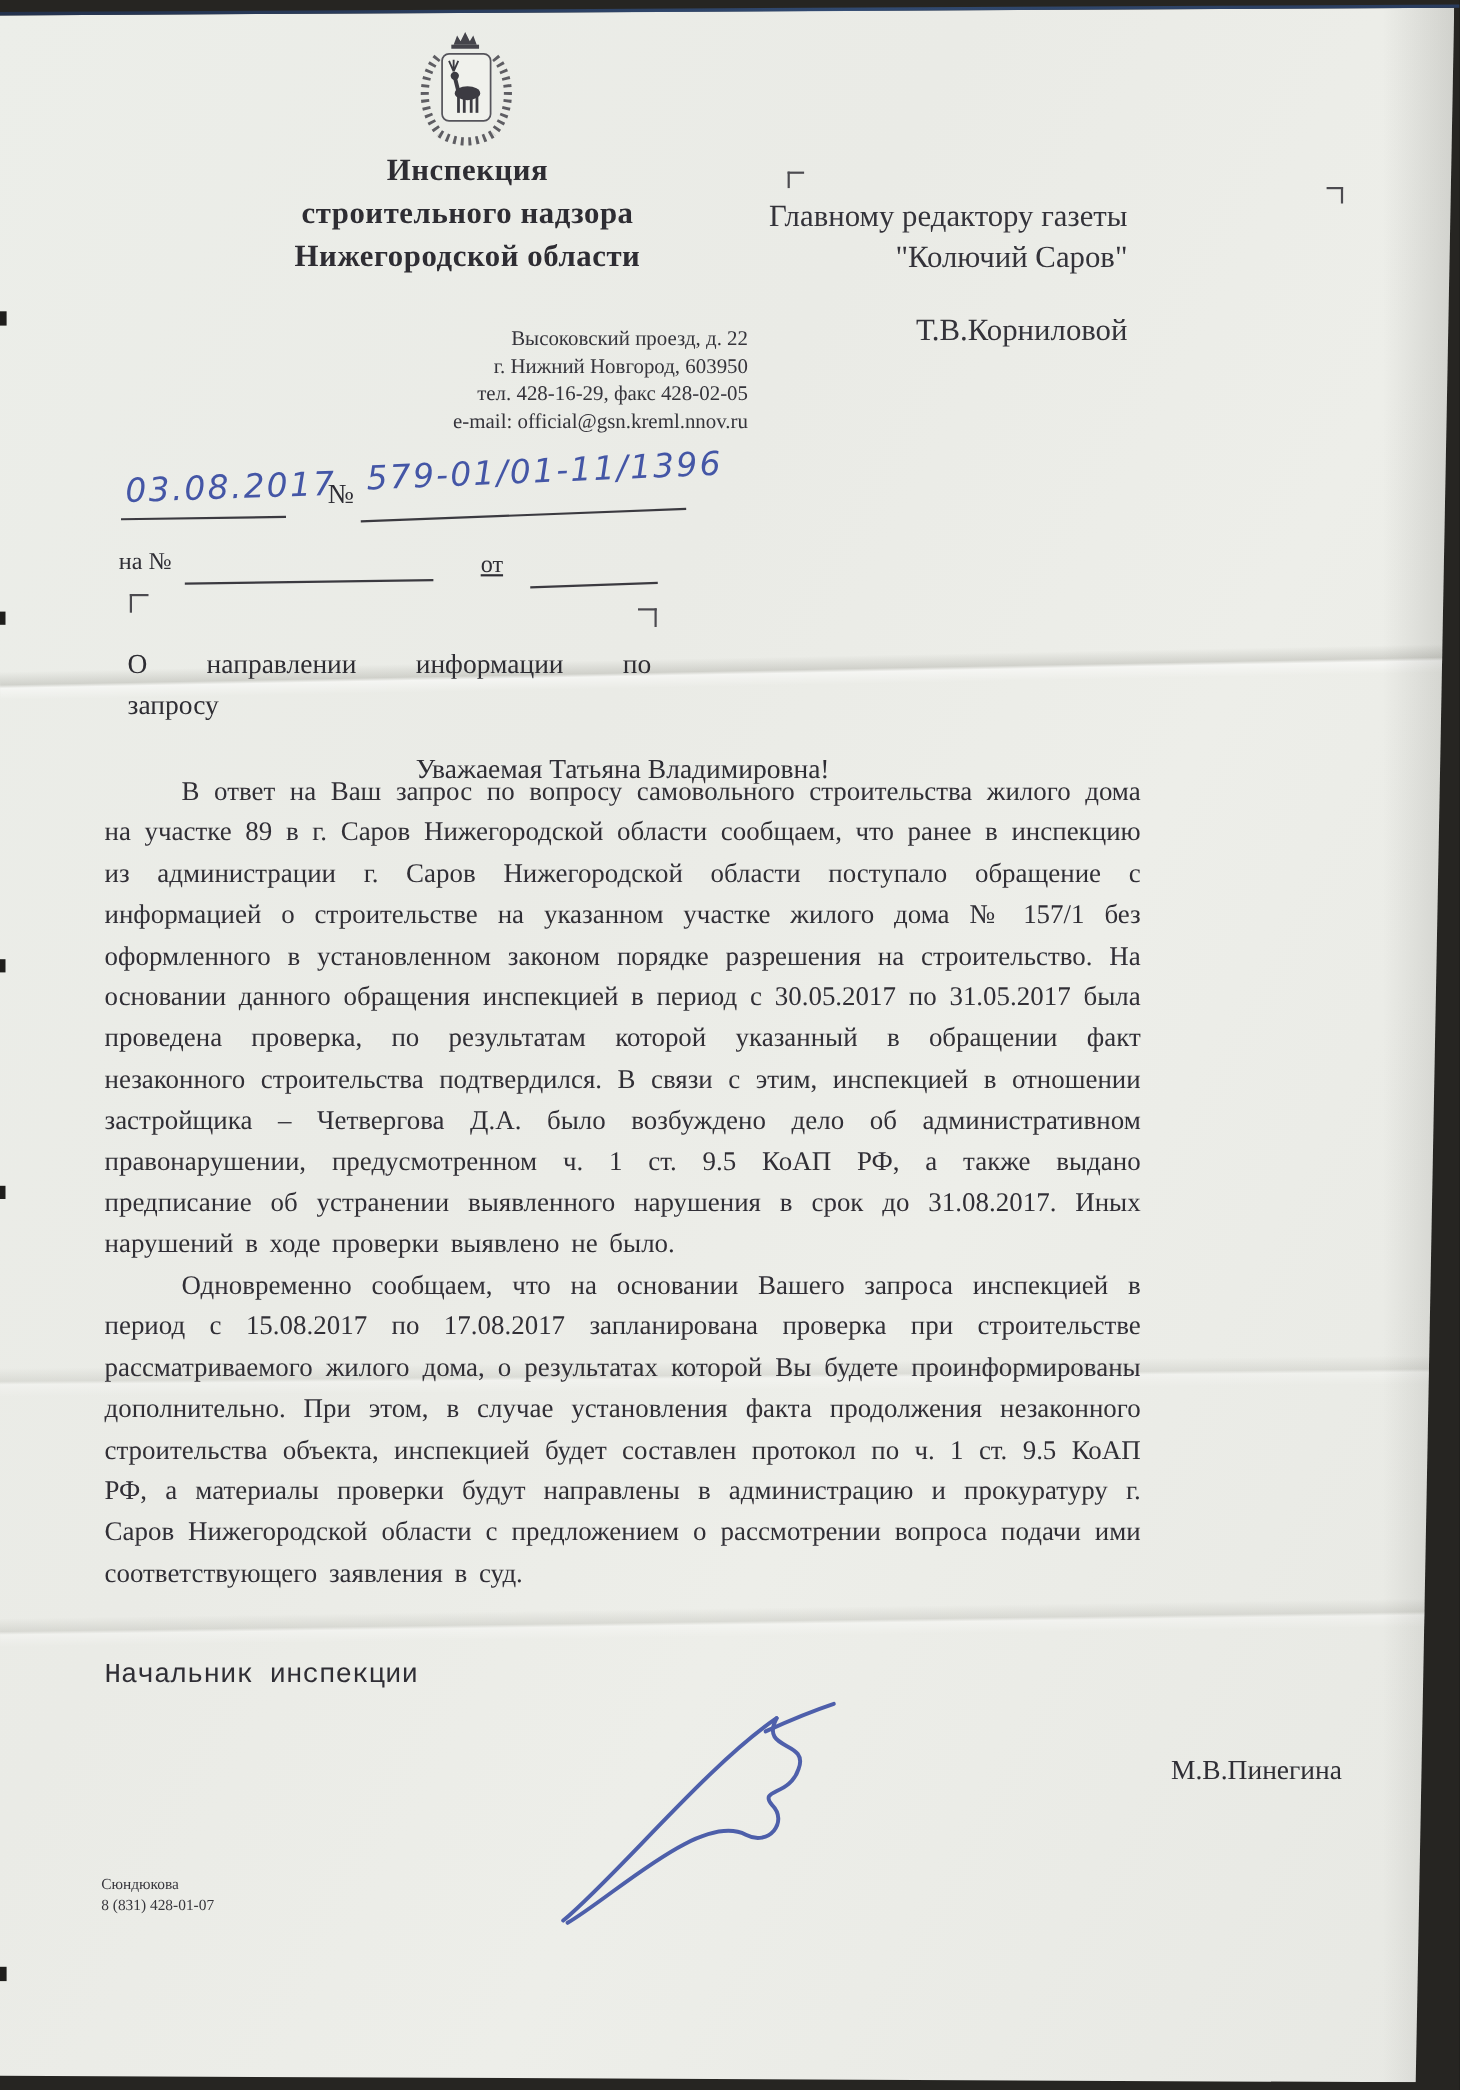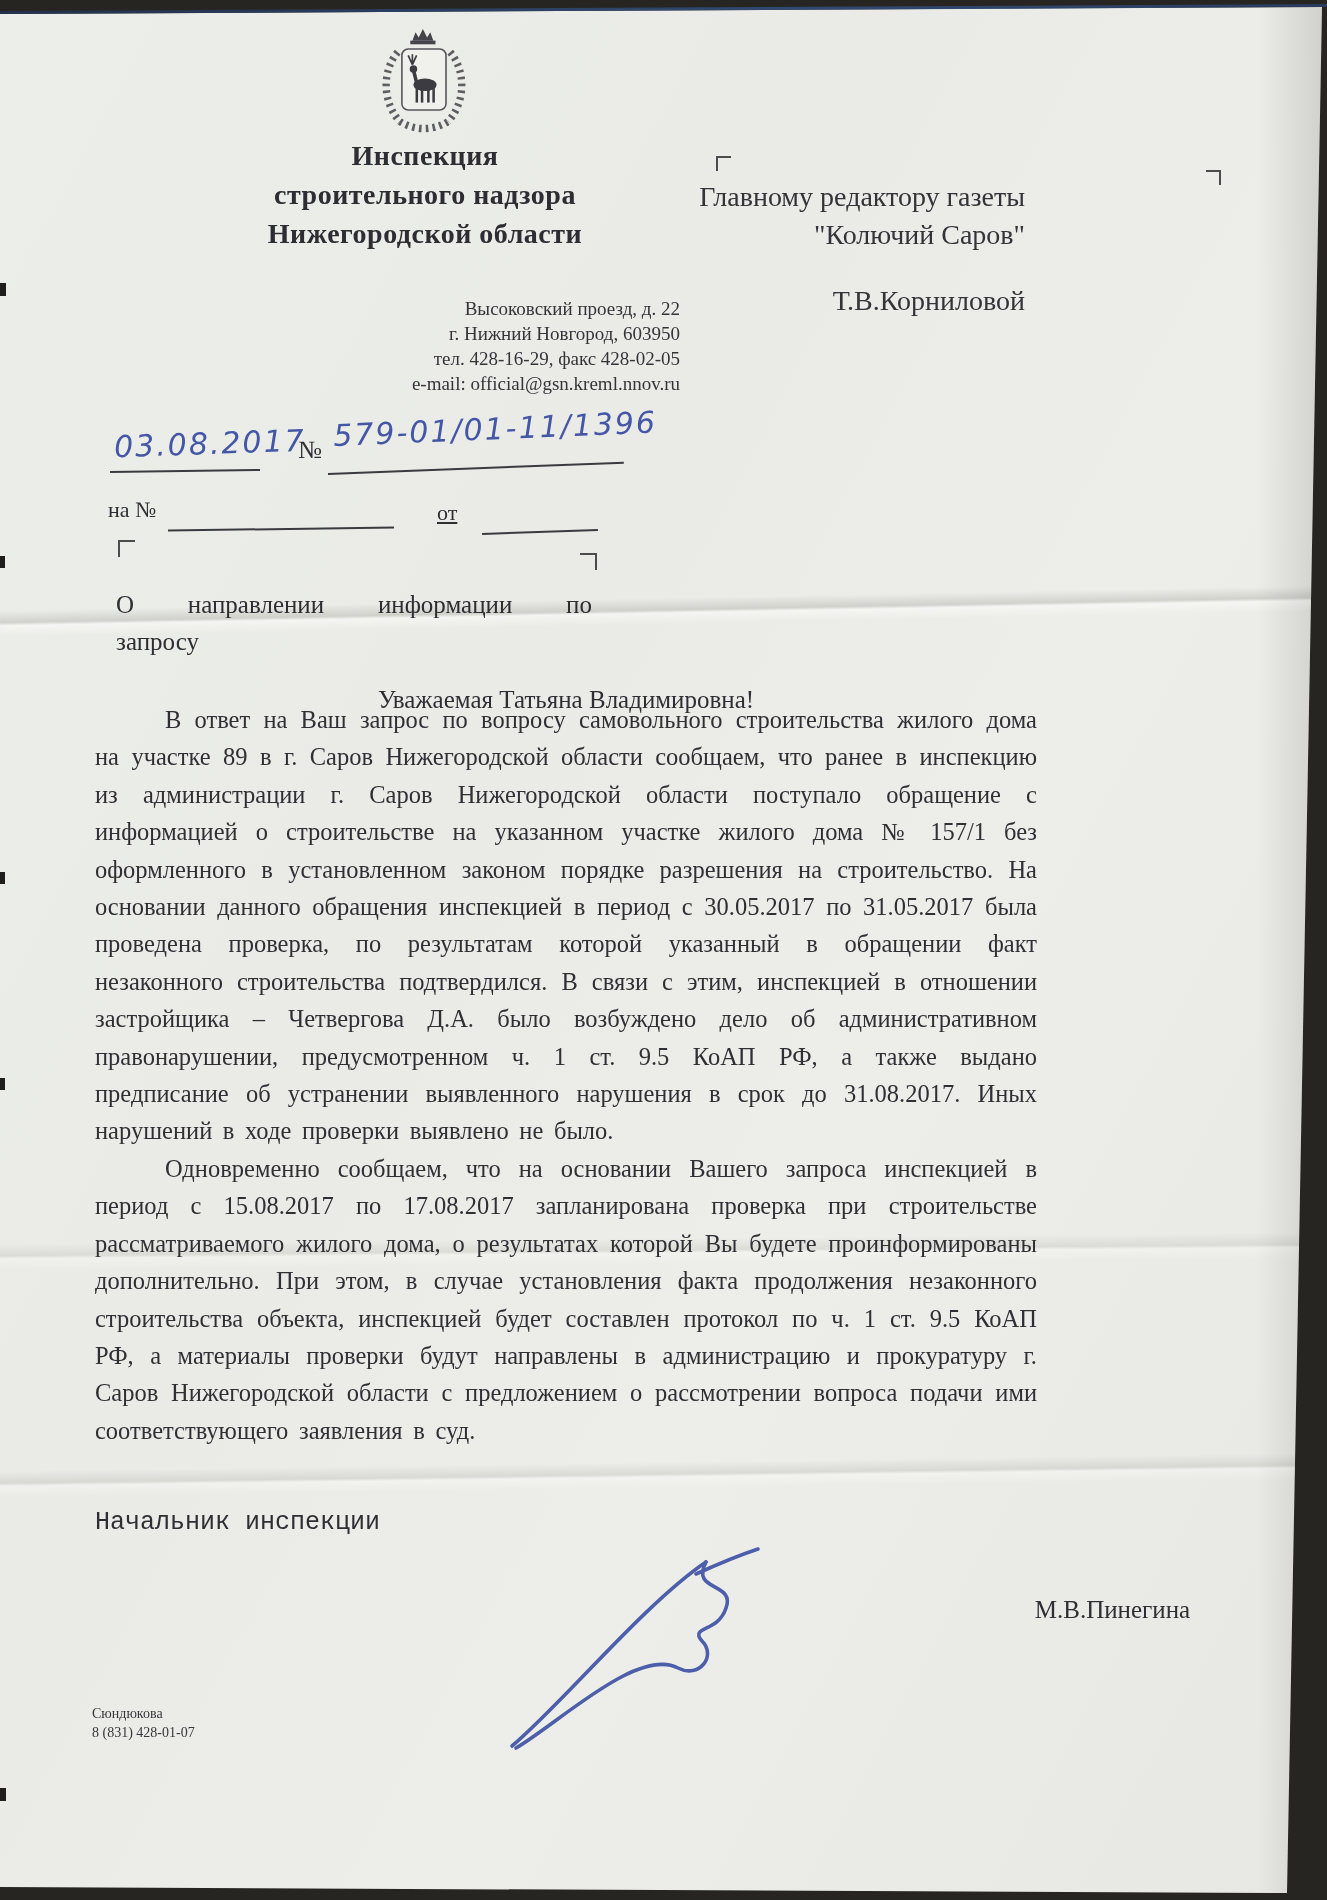--- a/index.html
+++ b/index.html
@@ -74,21 +74,21 @@
   
   .salutation{position:absolute;left:95px;top:666px;width:942px;text-align:center;font-size:25px;color:#2f2e35;margin-top:20px;}
   .body-text{
     position:absolute;left:95px;top:701px;width:942px;
     font-size:24.5px;line-height:37.4px;color:#312f36;
     text-align:justify;word-spacing:4.5px;
   }
   .body-text p{margin:0;text-indent:70px;}
   
   .sign-title{position:absolute;left:95px;top:1508px;font-size:25px;color:#2f2e35;font-family:Liberation Mono, monospace;}
-  .sign-name{position:absolute;left:1005px;top:1596px;width:215px;text-align:center;font-size:25px;color:#2f2e35;}
+  .sign-name{position:absolute;left:1005px;top:1596px;width:215px;text-align:right;font-size:25px;color:#2f2e35;}
   .signature-svg{position:absolute;left:492px;top:1546px;width:290px;height:220px;}
   .footer{position:absolute;left:92px;top:1704px;font-size:14px;line-height:19px;color:#37363c;}
 </style>
 </head>
 <body>
 
 <div id="page">
   <div class="paper">
 
     <div class="crease" style="top:598px;transform:rotate(-1.1deg);">

